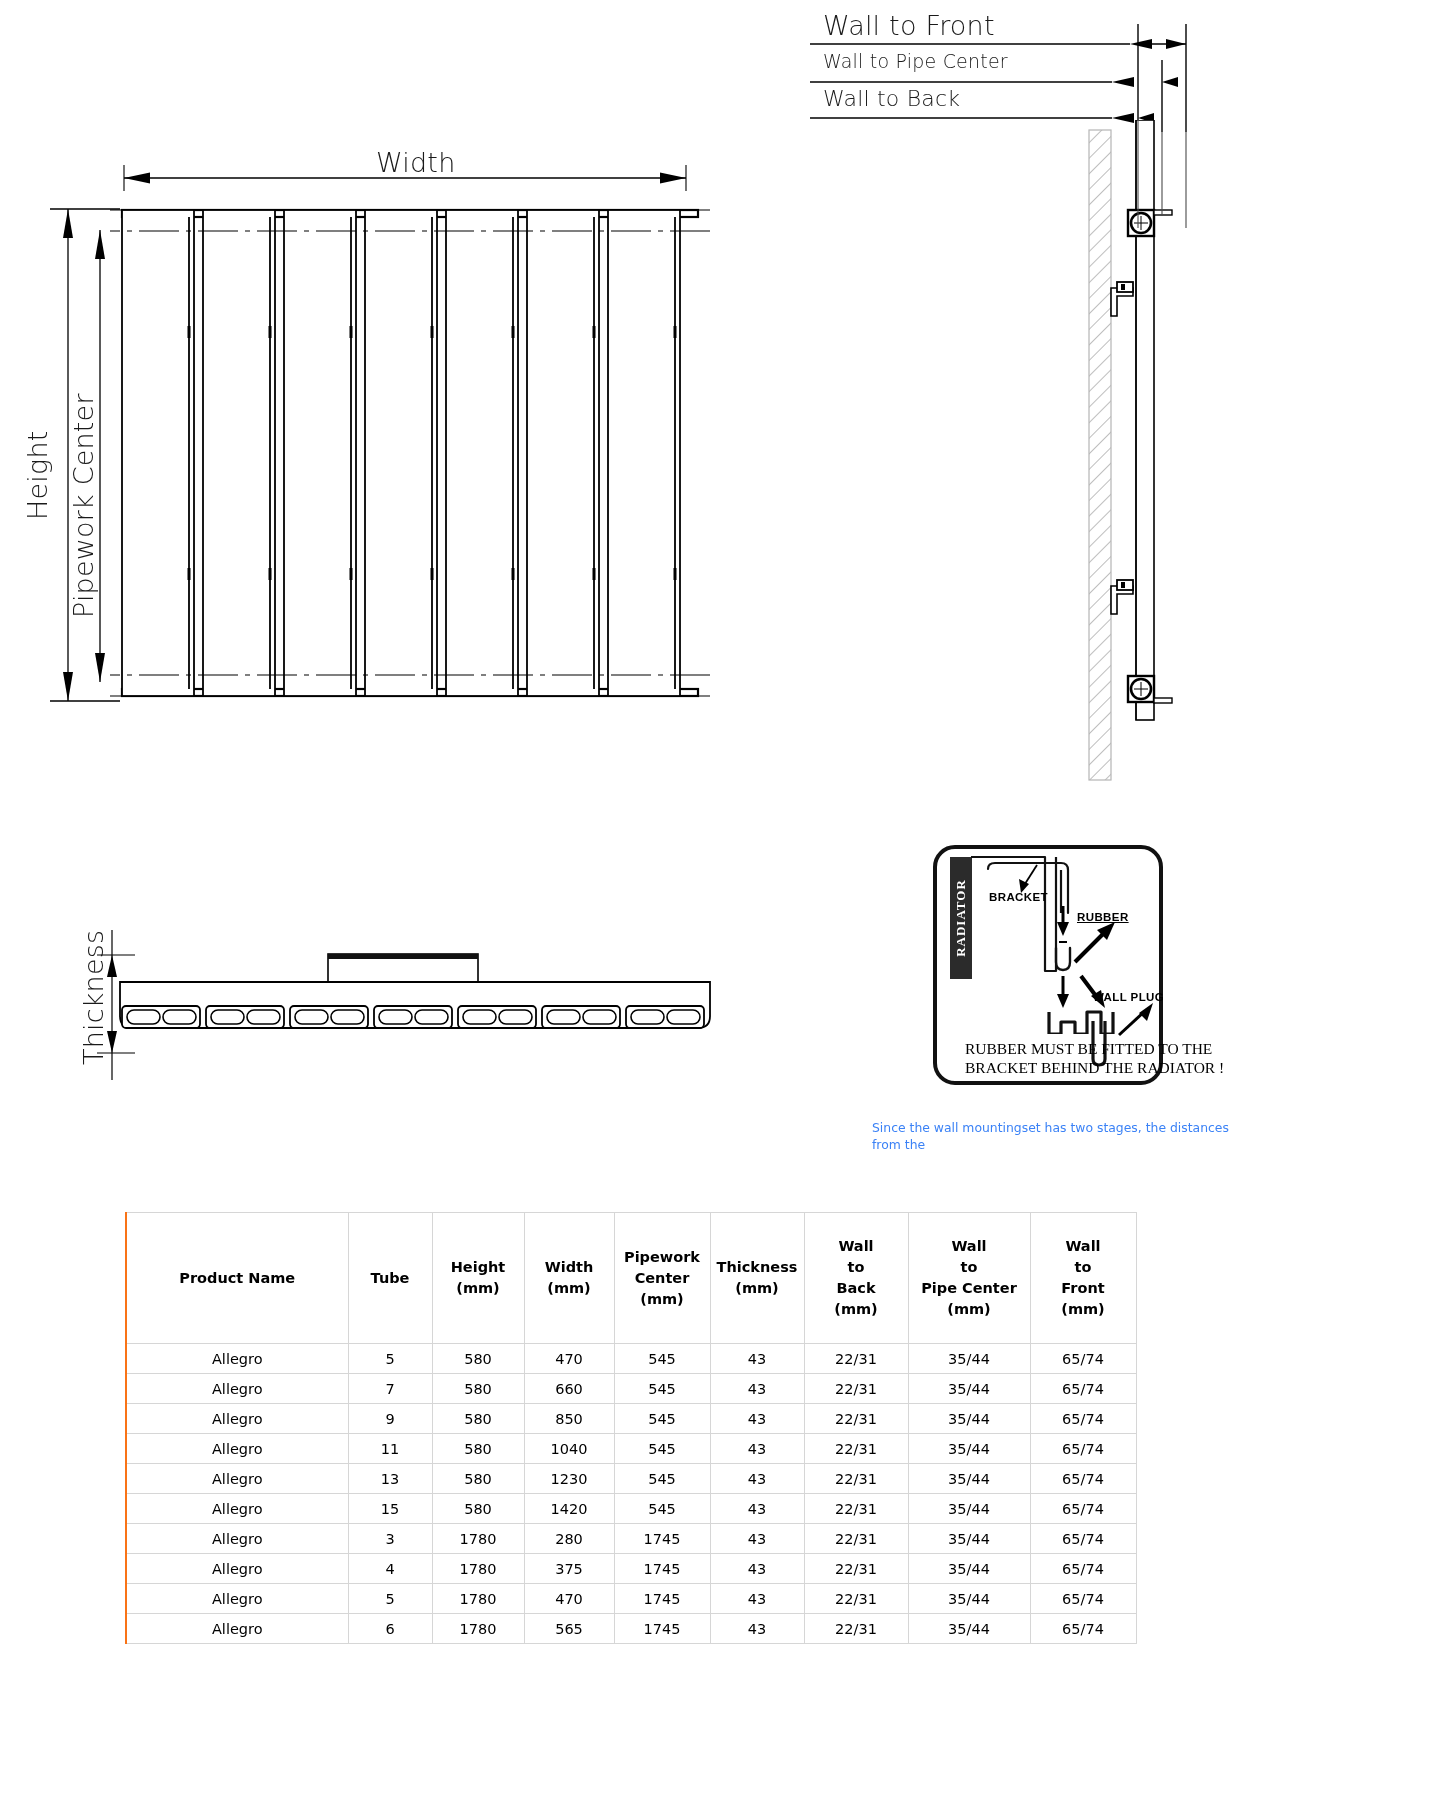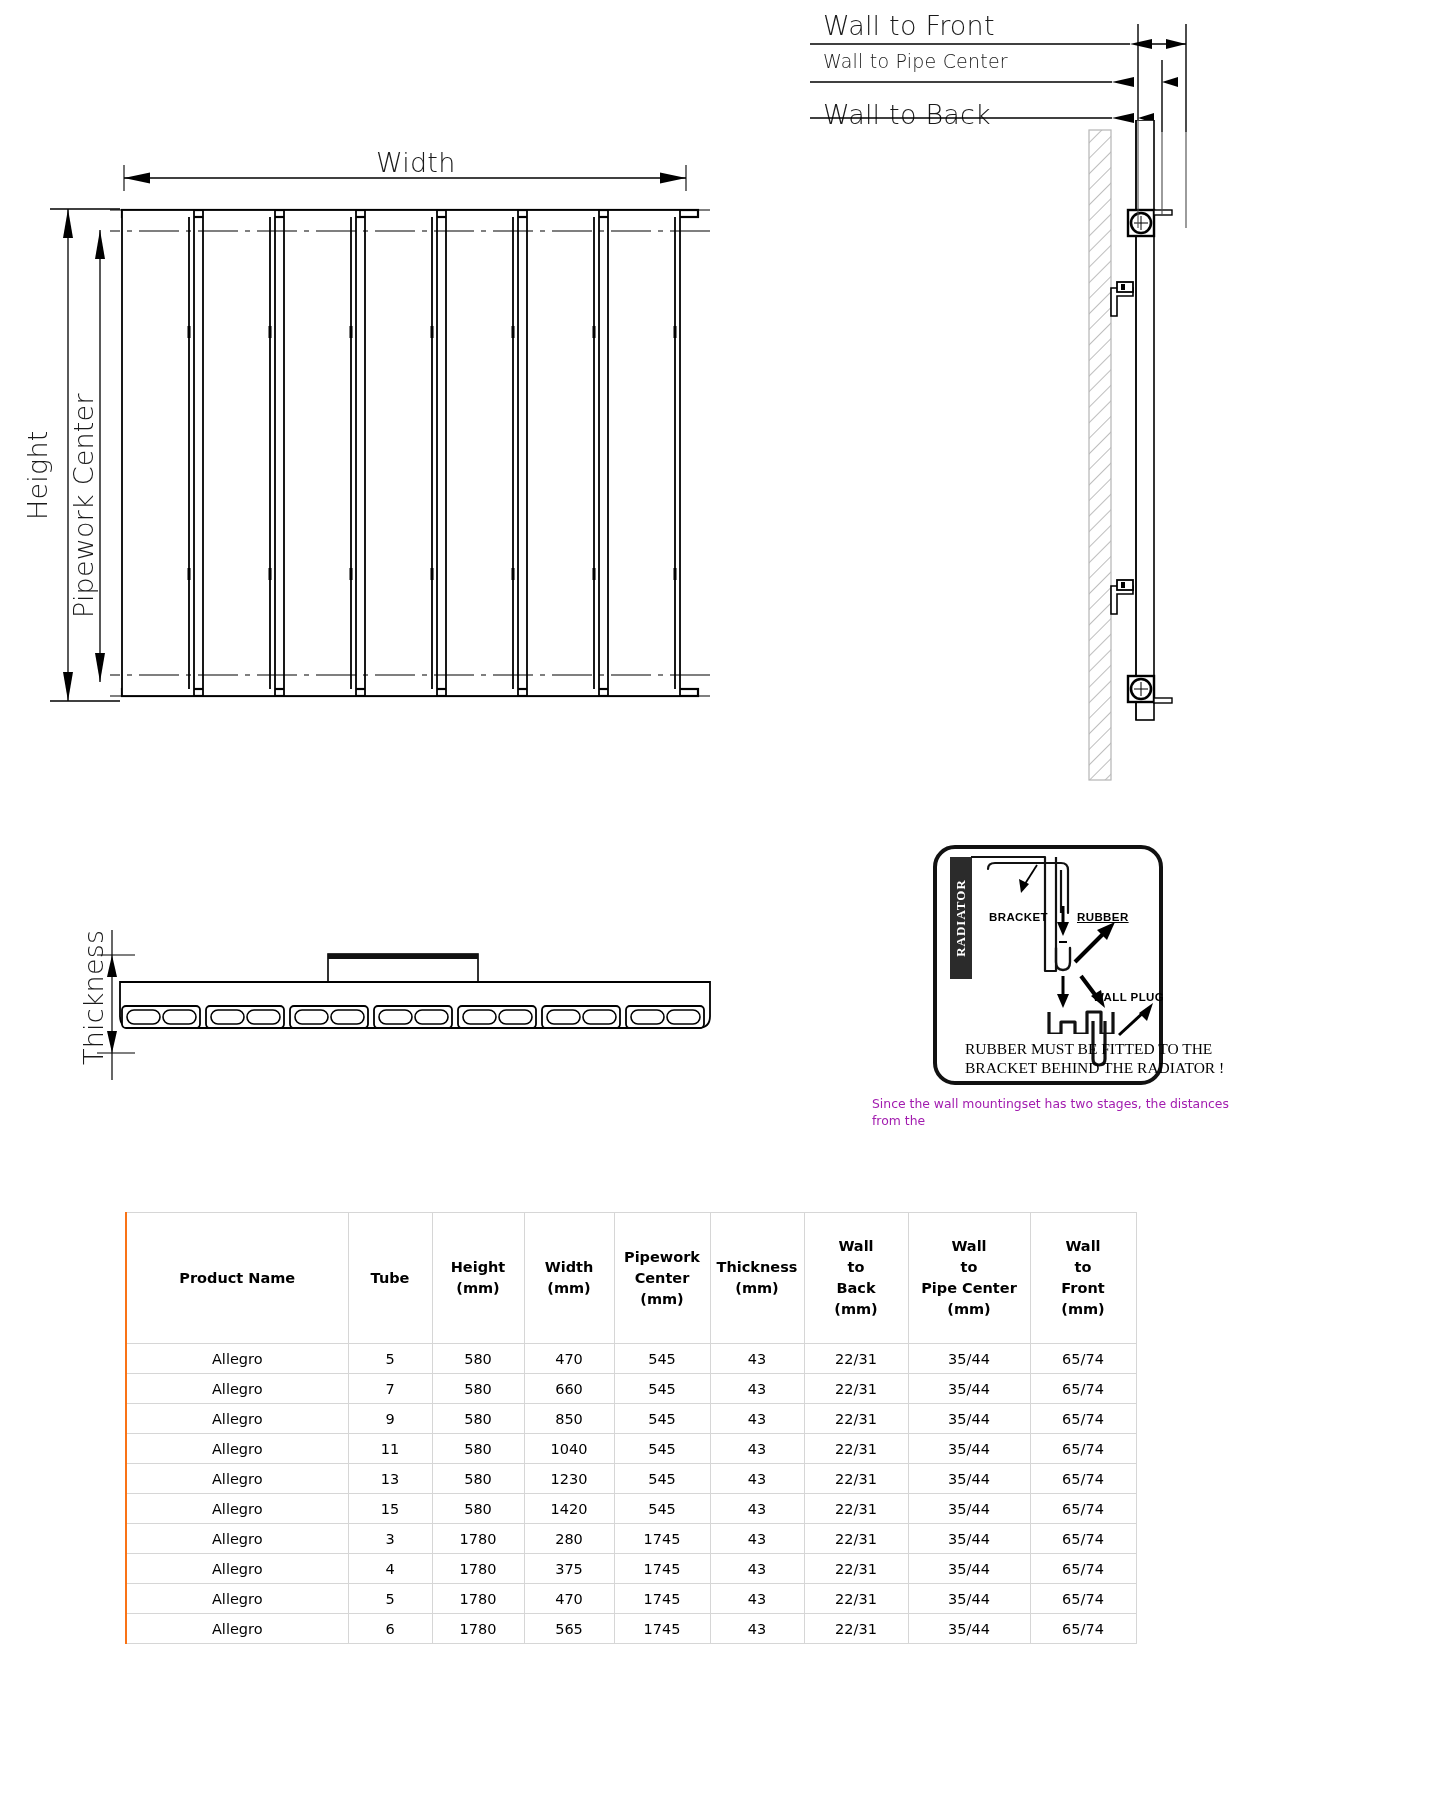--- a/index.html
+++ b/index.html
@@ -69,22 +69,23 @@
     font-size: 15.5px;
     line-height: 19px;
     text-align: center;
     color: #000;
     white-space: nowrap;
   }
   .caption {
     font-family: "DejaVu Sans", sans-serif;
     font-size: 12.4px;
     line-height: 17px;
-    color: #a21caf;
+    color: #3b82f6;
     text-align: left;
+    margin-top: 24px;
   }
 
   
   table.spec {
     border-collapse: collapse;
     width: 1010px;
     table-layout: fixed;
     background: #fff;
   }
   table.spec th, table.spec td {
@@ -110,21 +111,21 @@
   table.spec th:first-child, table.spec td:first-child { border-left: 2px solid #f97316; }
 </style>
 </head>
 <body>
 
 <div id="page">
 
   <div class="abs" style="left:0; top:0; width:1445px; height:130px;">
     <div class="dimlabel abs" style="left:823px; top:10px; font-size:27px;">Wall to Front</div>
     <div class="dimlabel abs" style="left:823px; top:50px; font-size:19px;">Wall to Pipe Center</div>
-    <div class="dimlabel abs" style="left:823px; top:99px; font-size:27px;">Wall to Back</div>
+    <div class="dimlabel abs" style="left:823px; top:86px; font-size:22px;">Wall to Back</div>
   </div>
 
   <svg class="abs" style="left:800px; top:0px;" width="380" height="140" viewBox="0 0 380 140">
     <g stroke="#000" stroke-width="1.4" fill="none">
       <line x1="10" y1="44" x2="330" y2="44"></line>
       <line x1="10" y1="82" x2="312" y2="82"></line>
       <line x1="10" y1="118" x2="312" y2="118"></line>
     </g>
 
     <polygon points="330,44 352,49 352,39" fill="#000"></polygon>
@@ -360,21 +361,21 @@
       <path d="M23,18 L23,62" fill="none" stroke="#111" stroke-width="0"></path>
       <path d="M96,62 L103,62 L103,19" fill="none" stroke="#111" stroke-width="0"></path>
       <path d="M96,19 L96,62" fill="none" stroke="#111" stroke-width="2.2"></path>
 
       <g>
         <line x1="72" y1="14" x2="58" y2="36" stroke="#000" stroke-width="1.8"></line>
         <polygon points="56,42 54,28 64,33" fill="#000"></polygon>
       </g>
     </svg>
 
-    <div class="lbl-small abs" style="left:52px; top:42px;margin-top:20px;">BRACKET</div>
+    <div class="lbl-small abs" style="left:52px; top:42px;">BRACKET</div>
 
     <svg class="abs" style="left:108px; top:55px;" width="122" height="130" viewBox="0 0 122 130">
 
       <g>
         <line x1="18" y1="2" x2="18" y2="24" stroke="#000" stroke-width="3"></line>
         <polygon points="18,32 12,18 24,18" fill="#000"></polygon>
         <line x1="14" y1="38" x2="22" y2="38" stroke="#000" stroke-width="2"></line>
       </g>
 
       <path d="M11,44 L11,58 Q11,66 18,66 Q25,66 25,58 L25,44" fill="none" stroke="#111" stroke-width="2.4" stroke-linecap="round"></path>

